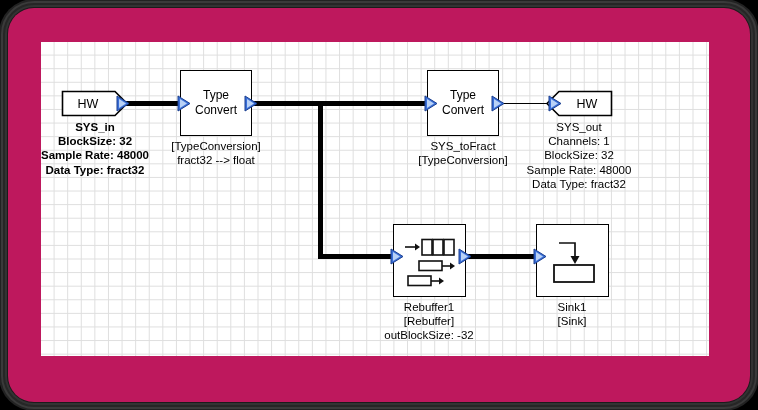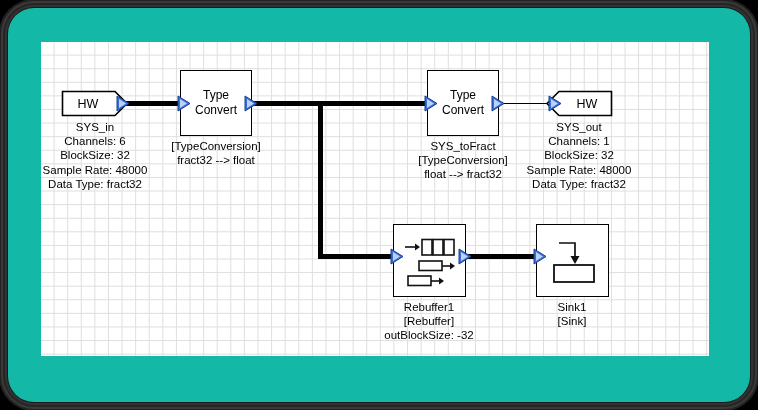--- a/index.html
+++ b/index.html
@@ -15,21 +15,21 @@
     font-family: "Liberation Sans", sans-serif;
   }
 
   
   #app-frame {
     position: absolute;
     left: 8px;
     top: 8px;
     width: 742px;
     height: 394px;
-    background: #14b8a6;
+    background: #be185d;
     border-radius: 26px;
     box-shadow:
       0 0 0 1px #1b1b1b,
       0 0 0 3px #333333,
       0 0 0 5px #262626,
       0 0 0 7px #3a3a3a,
       0 0 0 9px #222222;
     box-sizing: border-box;
   }
 
@@ -139,23 +139,22 @@
       </svg>
       <div class="hw-label src">HW</div>
     </div>
 
     <div class="port" style="left:75px; top:53px; width:14px; height:17px;">
       <svg width="14" height="17" viewBox="0 0 14 17">
         <path d="M1,1 L13,8.5 L1,16 Z" fill="#3a6fd8" stroke="#1b3f8f" stroke-width="1"></path>
         <path d="M3,4 L10,8.5 L3,13 Z" fill="#b9d2f7"></path>
       </svg>
     </div>
-    <div class="caption" style="left:-22px; top:78px; width:152px;">
+    <div class="caption" style="left:-22px; top:78px; width:152px;font-weight:bold;">
       <div>SYS_in</div>
-      <div>Channels: 6</div>
       <div>BlockSize: 32</div>
       <div>Sample Rate: 48000</div>
       <div>Data Type: fract32</div>
     </div>
 
     <div class="block" style="left:139px; top:28px; width:72px; height:66px;">
       <div class="block-text">
         <div>Type</div>
         <div>Convert</div>
       </div>
@@ -191,21 +190,20 @@
     </div>
     <div class="port" style="left:450px; top:53px; width:14px; height:17px;">
       <svg width="14" height="17" viewBox="0 0 14 17">
         <path d="M1,1 L13,8.5 L1,16 Z" fill="#3a6fd8" stroke="#1b3f8f" stroke-width="1"></path>
         <path d="M3,4 L10,8.5 L3,13 Z" fill="#b9d2f7"></path>
       </svg>
     </div>
     <div class="caption" style="left:346px; top:97px; width:152px;">
       <div>SYS_toFract</div>
       <div>[TypeConversion]</div>
-      <div>float --&gt; fract32</div>
     </div>
 
     <div class="hw-block" style="left:504px; top:48px; width:68px; height:27px;">
       <svg width="68" height="27" viewBox="0 0 68 27">
         <path d="M14,1.5 L66.5,1.5 L66.5,25.5 L14,25.5 L2,13.5 Z" fill="#ffffff" stroke="#000000" stroke-width="1.6"></path>
       </svg>
       <div class="hw-label dst">HW</div>
     </div>
     <div class="port" style="left:507px; top:53px; width:14px; height:17px;">
       <svg width="14" height="17" viewBox="0 0 14 17">

